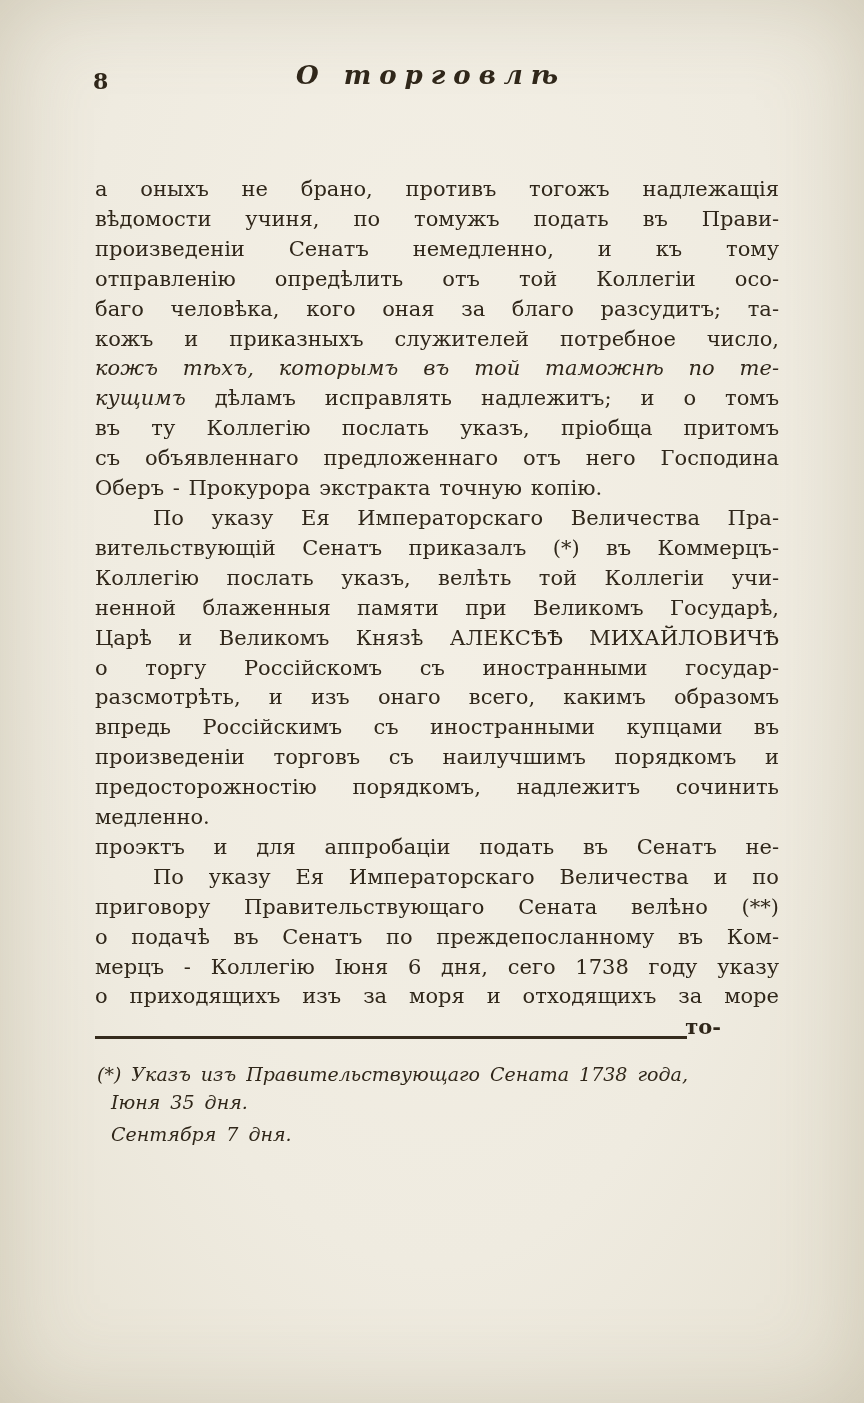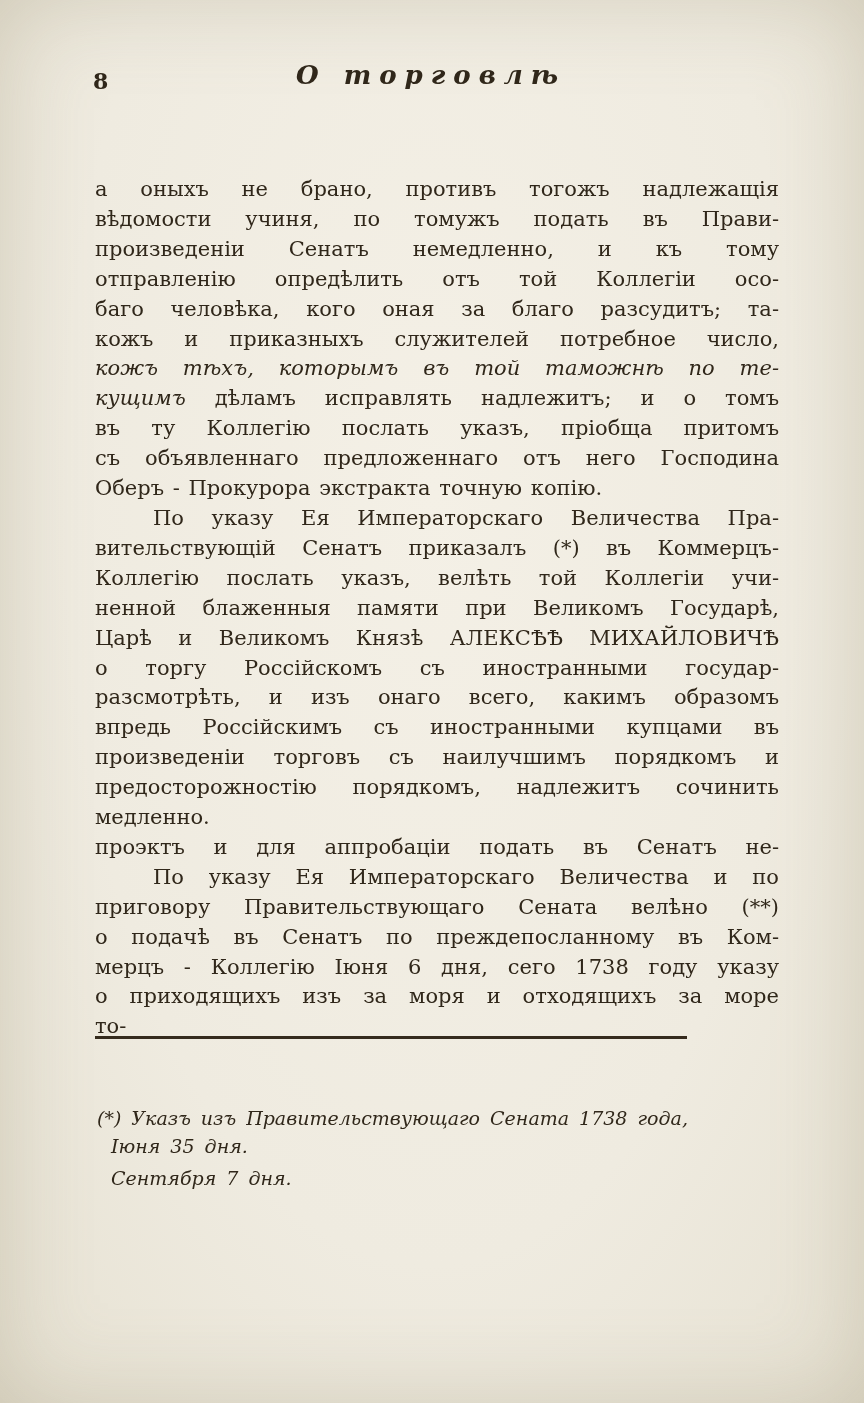--- a/index.html
+++ b/index.html
@@ -54,43 +54,43 @@
     margin-top: 48px;
   }
   .line { white-space: normal; }
   .line.fill {
     text-align: justify;
     text-align-last: justify;
   }
   .line.indent { padding-left: 58px; }
   .it { font-style: italic; }
   .catchword {
-    text-align: left;
+    text-align: right;
     padding-right: 58px;
+    font-weight: bold;
   }
   .footnote-rule {
     position: absolute;
     top: 1036px;
     left: 95px;
     width: 592px;
     height: 0;
     border: none;
     border-top: 3px solid #352b1d;
     margin: 0;
   }
   .footnotes {
     position: absolute;
     top: 1060px;
     left: 97px;
     width: 648px;
     font-size: 19px;
     font-style: italic;
     line-height: 28px;
     word-spacing: 4px;
-    margin-top: 44px;
   }
   .footnote { margin-bottom: 4px; }
   .fn-line {}
   .fn-cont { padding-left: 14px; }
 </style>
 </head>
 <body>
 
 <div class="page">
 

